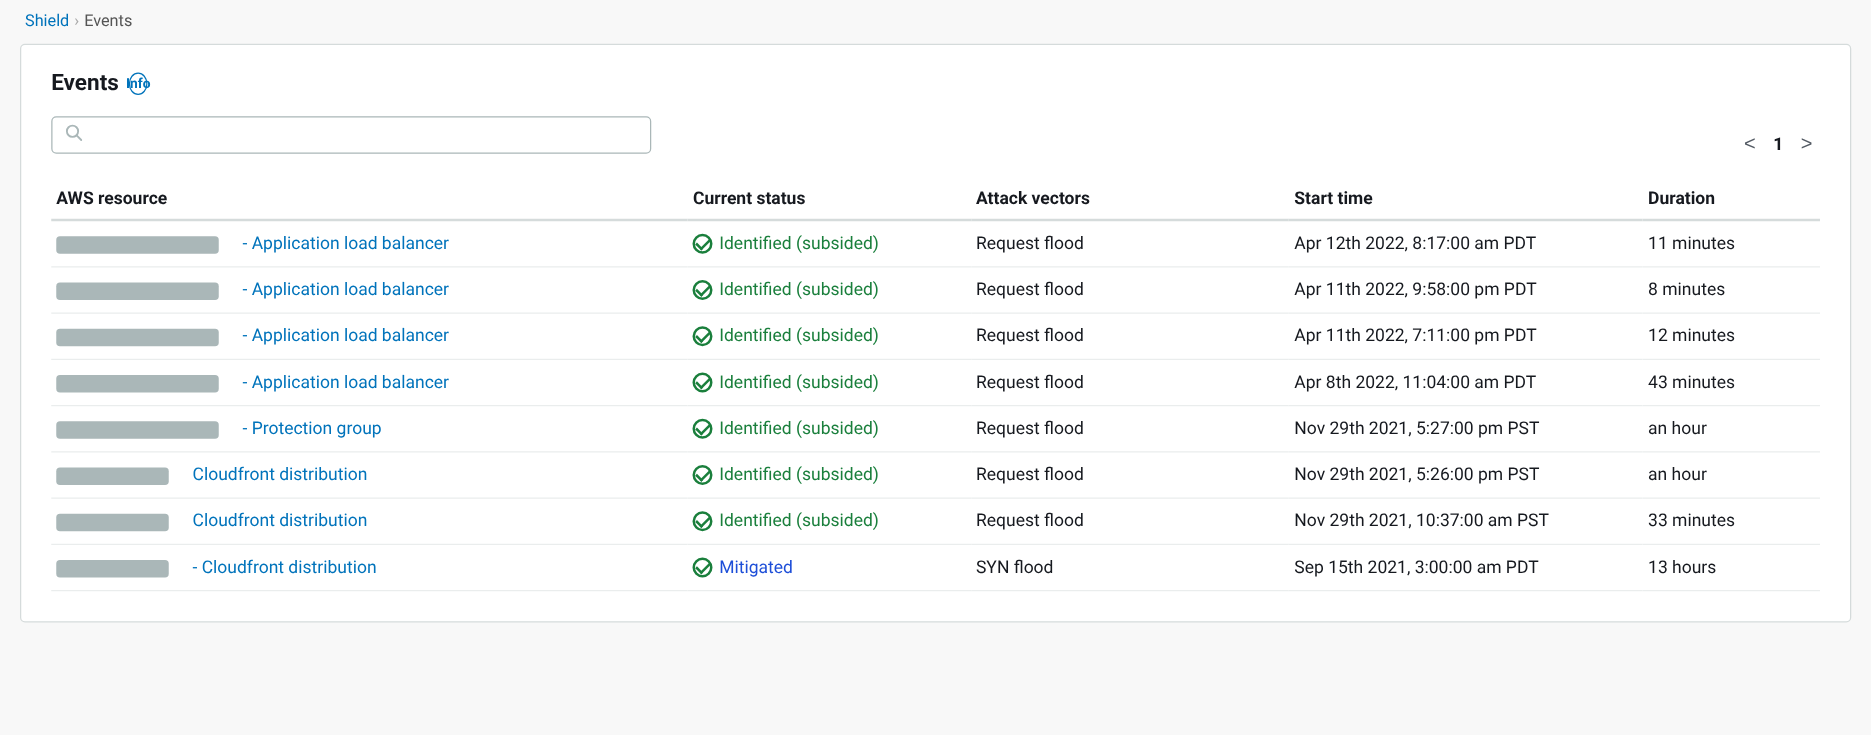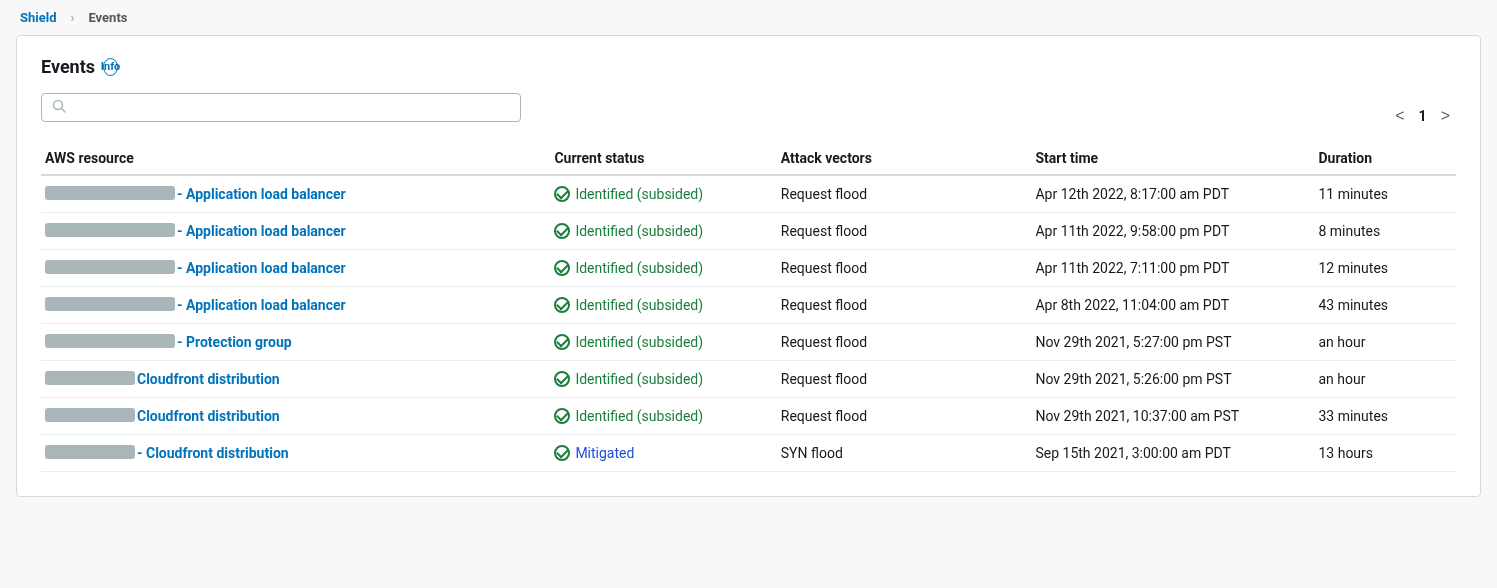--- a/index.html
+++ b/index.html
@@ -5,25 +5,24 @@
     * { box-sizing: border-box; margin: 0; padding: 0; }
     body {
       font-family: -apple-system, BlinkMacSystemFont, "Segoe UI", Roboto, "Helvetica Neue", Arial, sans-serif;
       font-size: 14px;
       color: #16191f;
       background: #f8f8f8;
     }
     .breadcrumb {
       display: flex;
       align-items: center;
-      gap: 14px;
+      gap: 4px;
       padding: 10px 20px;
       font-size: 13px;
       color: #555;
-      font-weight: bold;
     }
     .breadcrumb a {
       color: #0073bb;
       text-decoration: none;
     }
     .breadcrumb .separator {
       color: #aaa;
     }
     .main-panel {
       background: #fff;
@@ -119,23 +118,22 @@
     tbody tr {
       border-bottom: 1px solid #eaeded;
     }
     tbody td {
       padding: 10px 12px 10px 4px;
       font-size: 14px;
       vertical-align: middle;
     }
     .resource-cell {
       display: flex;
-      align-items: flex-start;
-      gap: 2px;
-      font-weight: bold;
+      align-items: flex-end;
+      gap: 19px;
     }
     .resource-placeholder {
       display: inline-block;
       height: 14px;
       border-radius: 3px;
       background: #aab7b8;
       flex-shrink: 0;
     }
     .resource-link {
       color: #0073bb;

